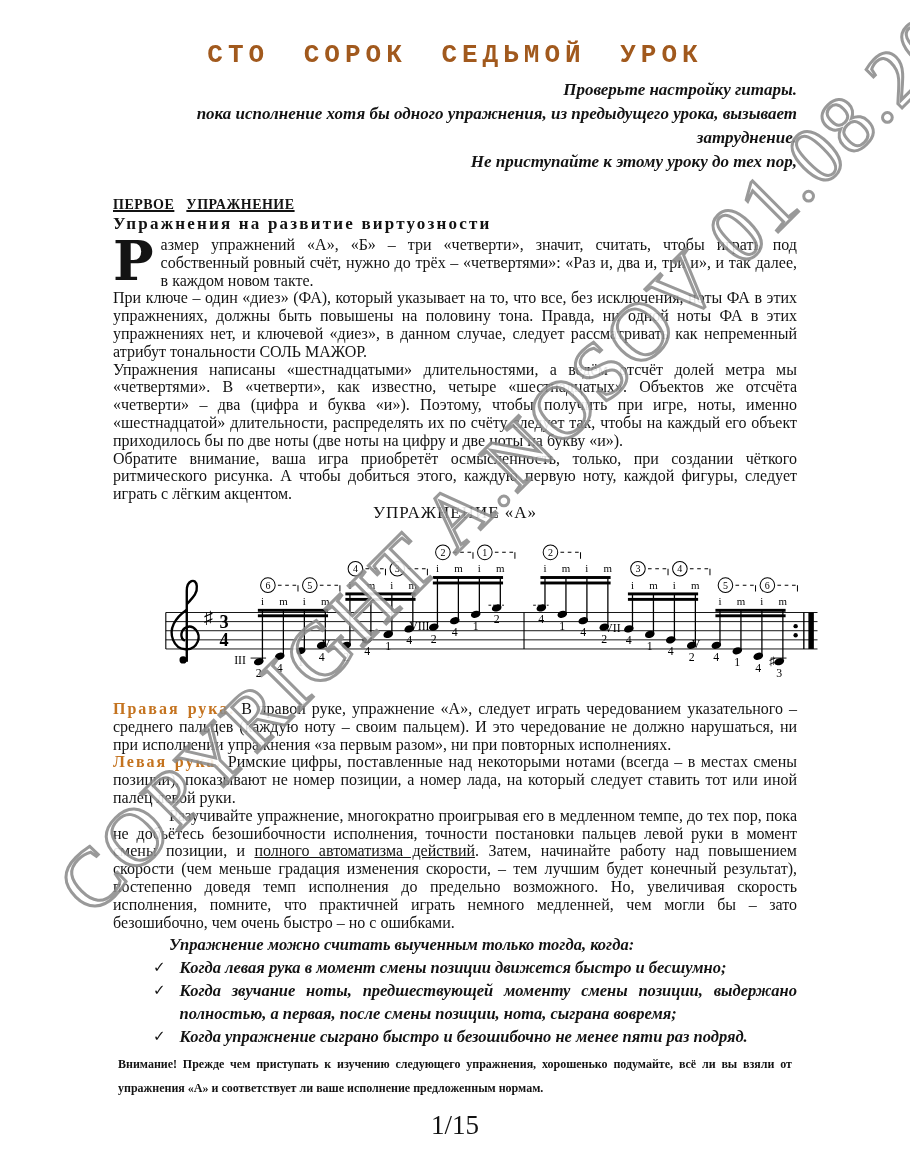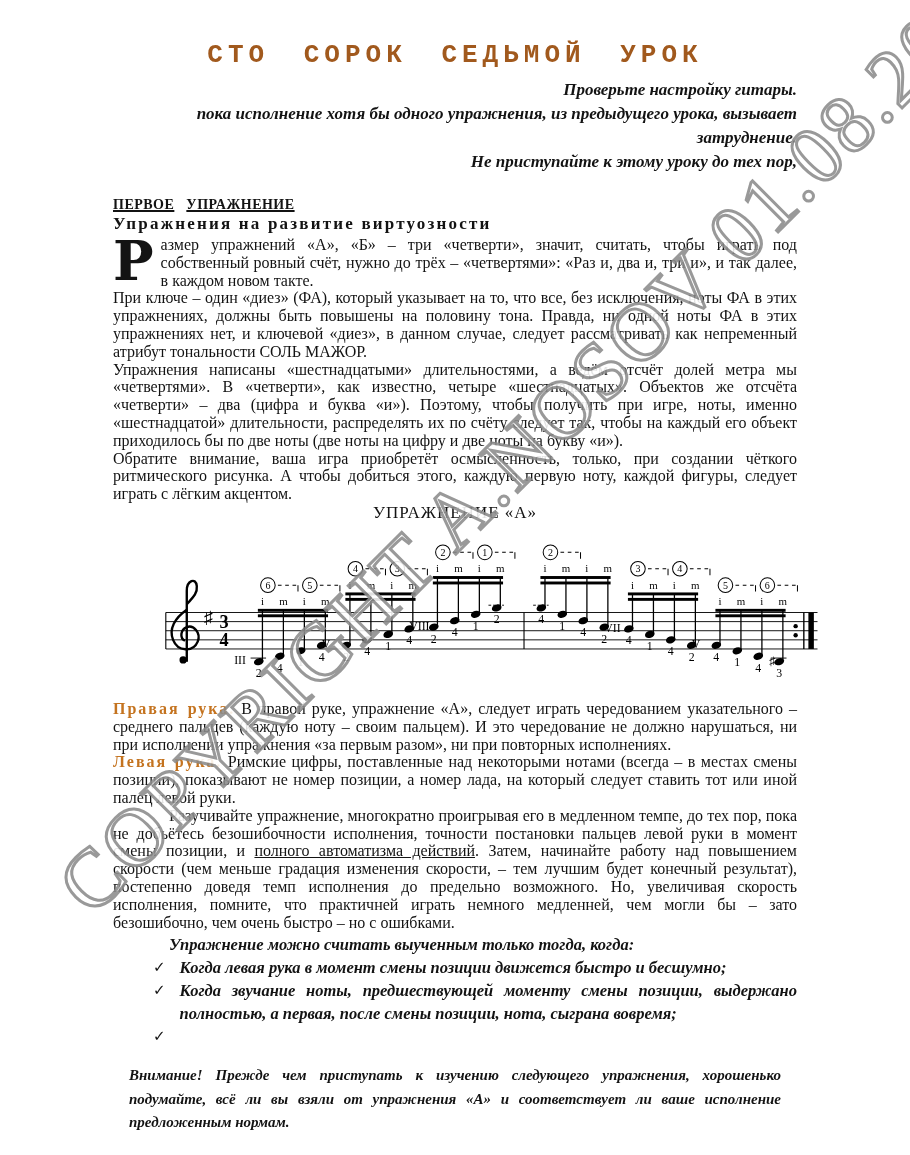--- a/index.html
+++ b/index.html
@@ -18,21 +18,21 @@
   .music-label{text-align:center;font-size:17px;letter-spacing:1px;}
   .music-wrap{margin-top:2px;}
   .music-wrap svg{display:block;margin:0 auto;}
   .lead{color:#c4731f;font-weight:bold;letter-spacing:2px;}
   .indent{text-indent:56px;}
   .uline{text-decoration:underline;margin-top:28px;}
   .chk-intro{font-style:italic;font-weight:bold;font-size:16.5px;line-height:23px;padding-left:56px;margin-top:2px;}
   .chk-item{display:flex;align-items:flex-start;font-style:italic;font-weight:bold;font-size:16.5px;
             line-height:23px;padding-left:40px;text-align:justify;}
   .chk-mark{font-style:normal;font-family:"DejaVu Sans",sans-serif;font-size:15px;margin-right:14px;line-height:23px;}
-  .attention{font-style:italic;font-weight:bold;font-size:15px;line-height:23.5px;text-align:justify;margin:16px;}
+  .attention{font-weight:bold;font-size:12px;line-height:23.5px;text-align:justify;margin:5px;}
   .page-num{text-align:center;font-size:27px;margin-top:10px;}
   .watermark{position:absolute;left:0;top:0;z-index:2;pointer-events:none;}
 </style>
 </head>
 <body>
 
 <div class="page">
   <div class="content">
 
     <h1 class="title">СТО СОРОК СЕДЬМОЙ УРОК</h1>
@@ -244,20 +244,21 @@
     <div class="chk-item">
       <span class="chk-mark">✓</span>
       <span><span>Когда левая рука в </span><b>момент</b><span> смены позиции движется быстро и бесшумно;</span></span>
     </div>
     <div class="chk-item">
       <span class="chk-mark">✓</span>
       <span>Когда звучание ноты, предшествующей моменту смены позиции, выдержано полностью, а первая, после  смены позиции, нота, сыграна вовремя;</span>
     </div>
     <div class="chk-item">
       <span class="chk-mark">✓</span>
+      <span>Когда упражнение сыграно быстро и безошибочно не менее пяти раз подряд.</span>
     </div>
 
     <p class="attention">Внимание! Прежде чем приступать к изучению следующего упражнения, хорошенько подумайте,  всё ли вы взяли от упражнения «А» и соответствует ли ваше исполнение предложенным нормам.</p>
 
     <div class="page-num">1/15</div>
   </div>
 
   <svg class="watermark" width="910" height="1155" viewBox="0 0 910 1155">
     <text x="92" y="918" transform="rotate(-45 92 918)" font-family="Liberation Serif, serif" font-size="82" letter-spacing="3" fill="#ffffff" stroke="#8b8b8b" stroke-width="3" opacity="0.88">COPYRIGHT A.NOSOV 01.08.2015</text>
   </svg>

